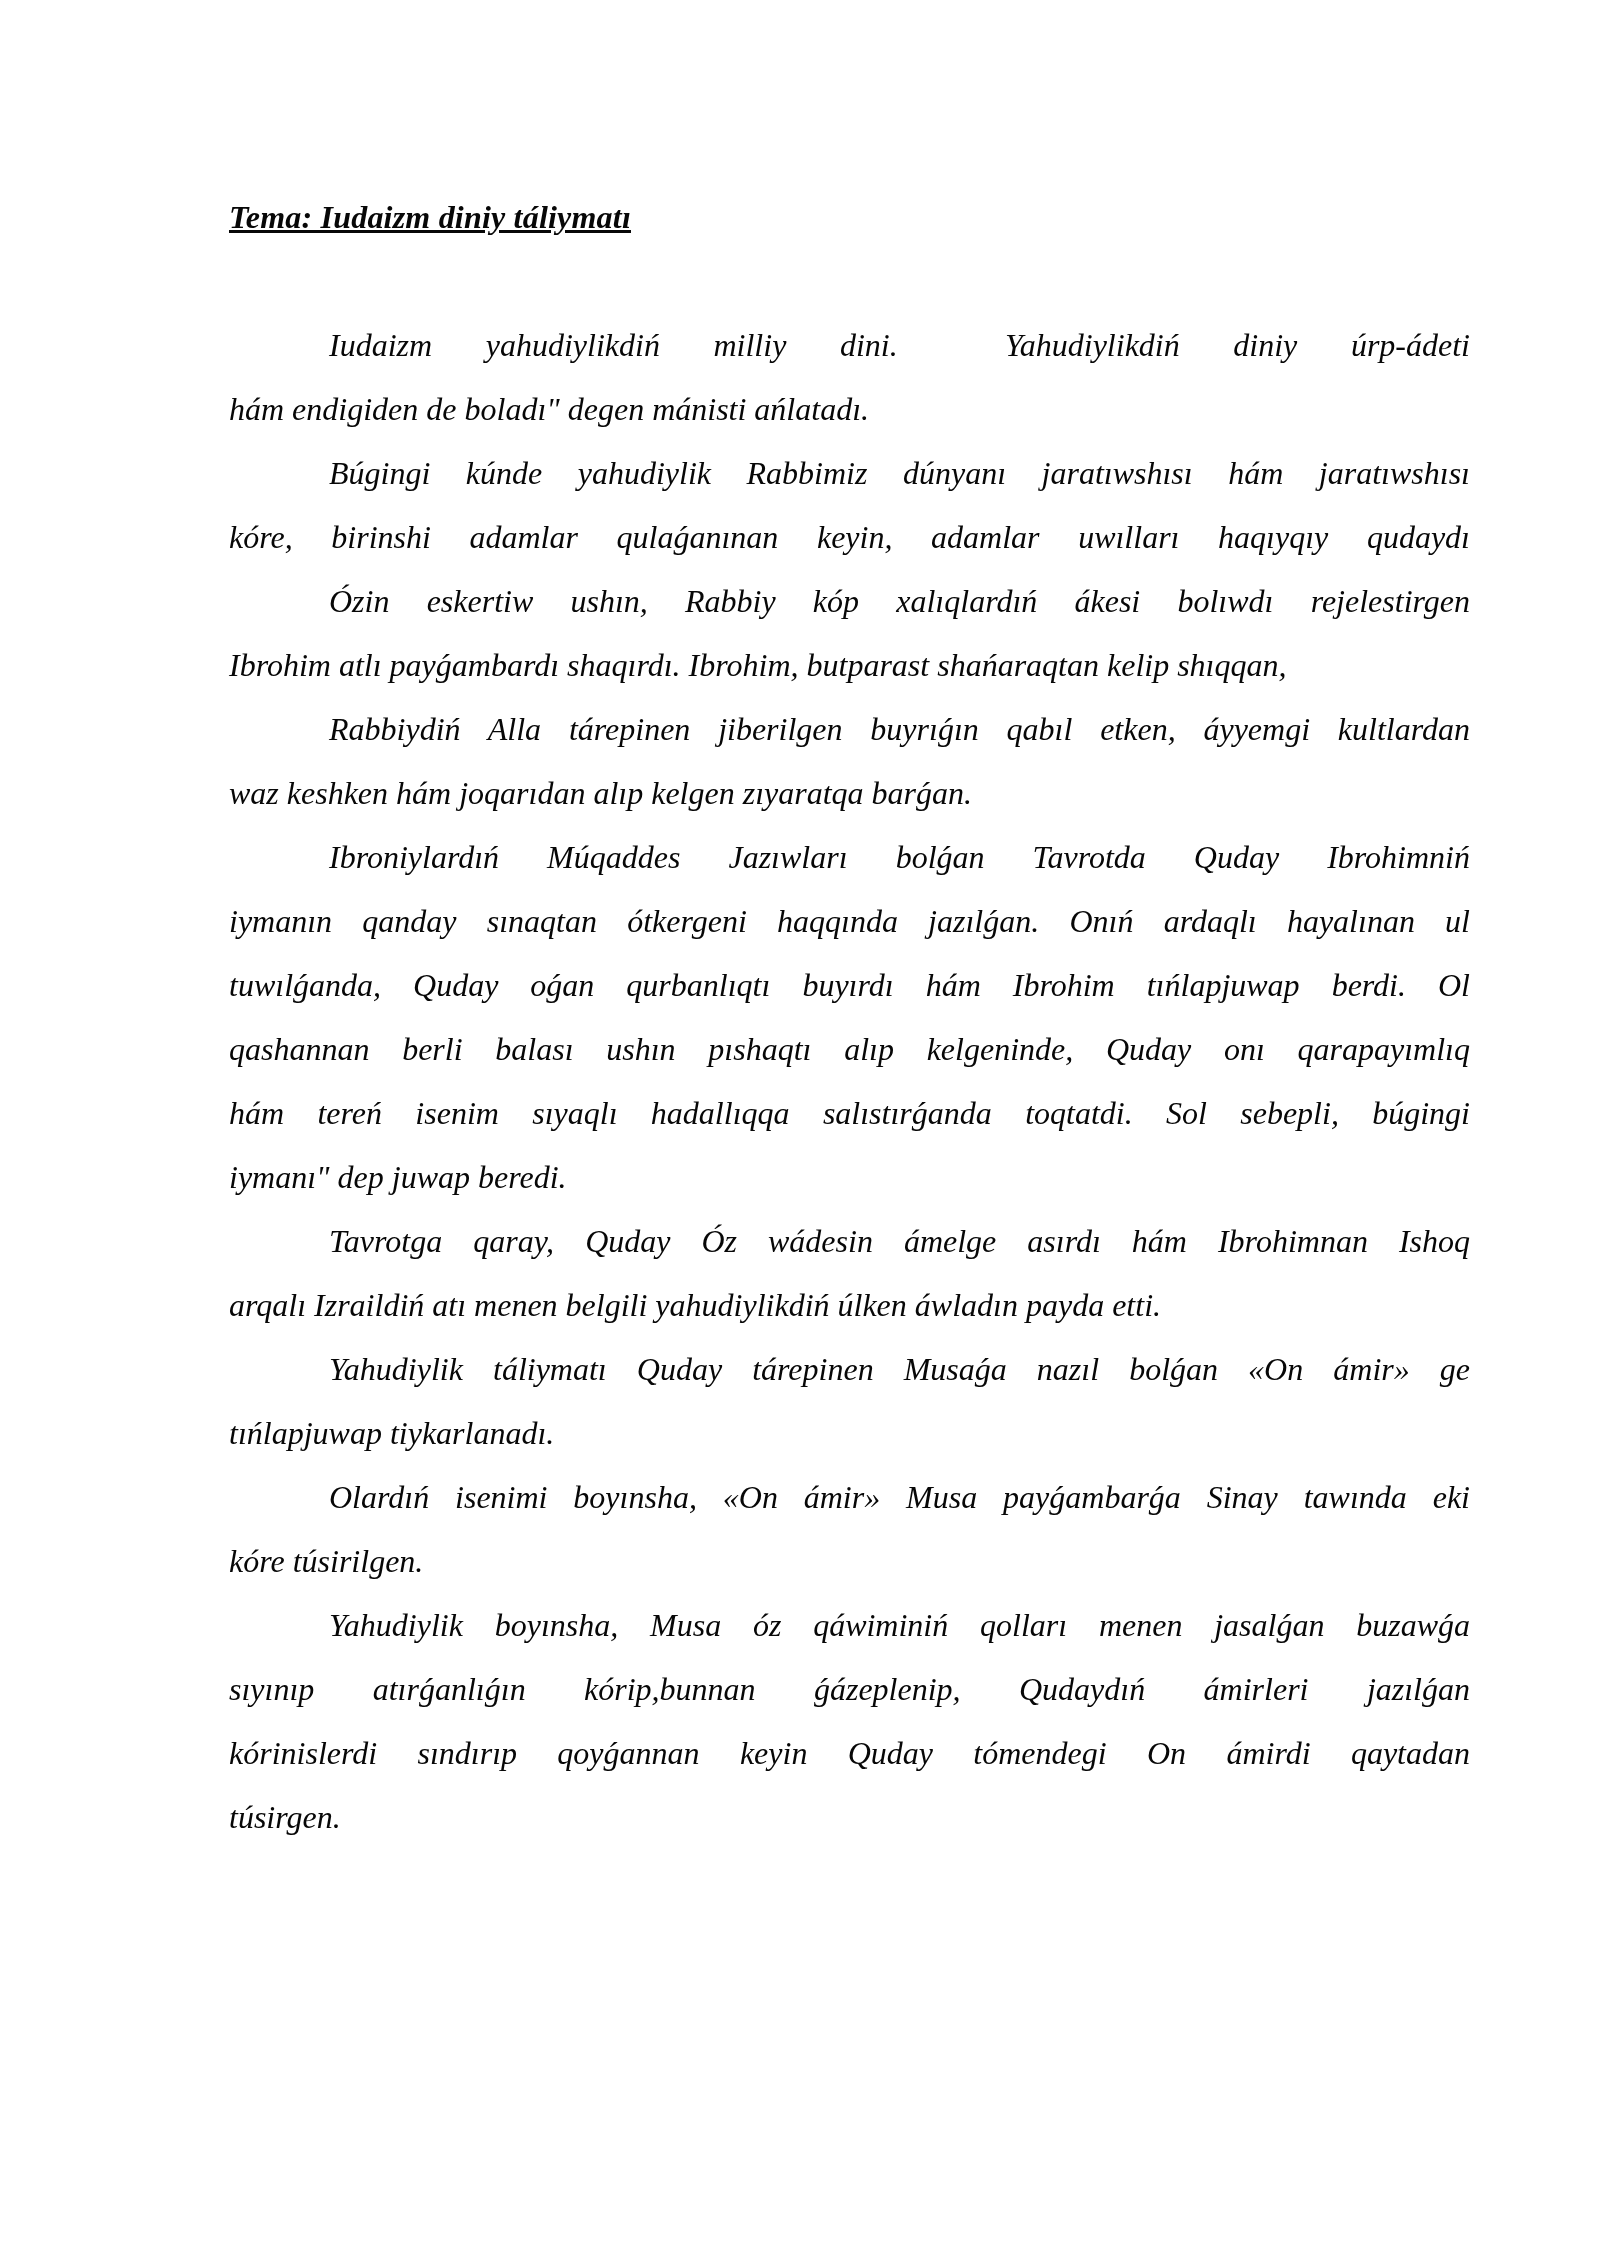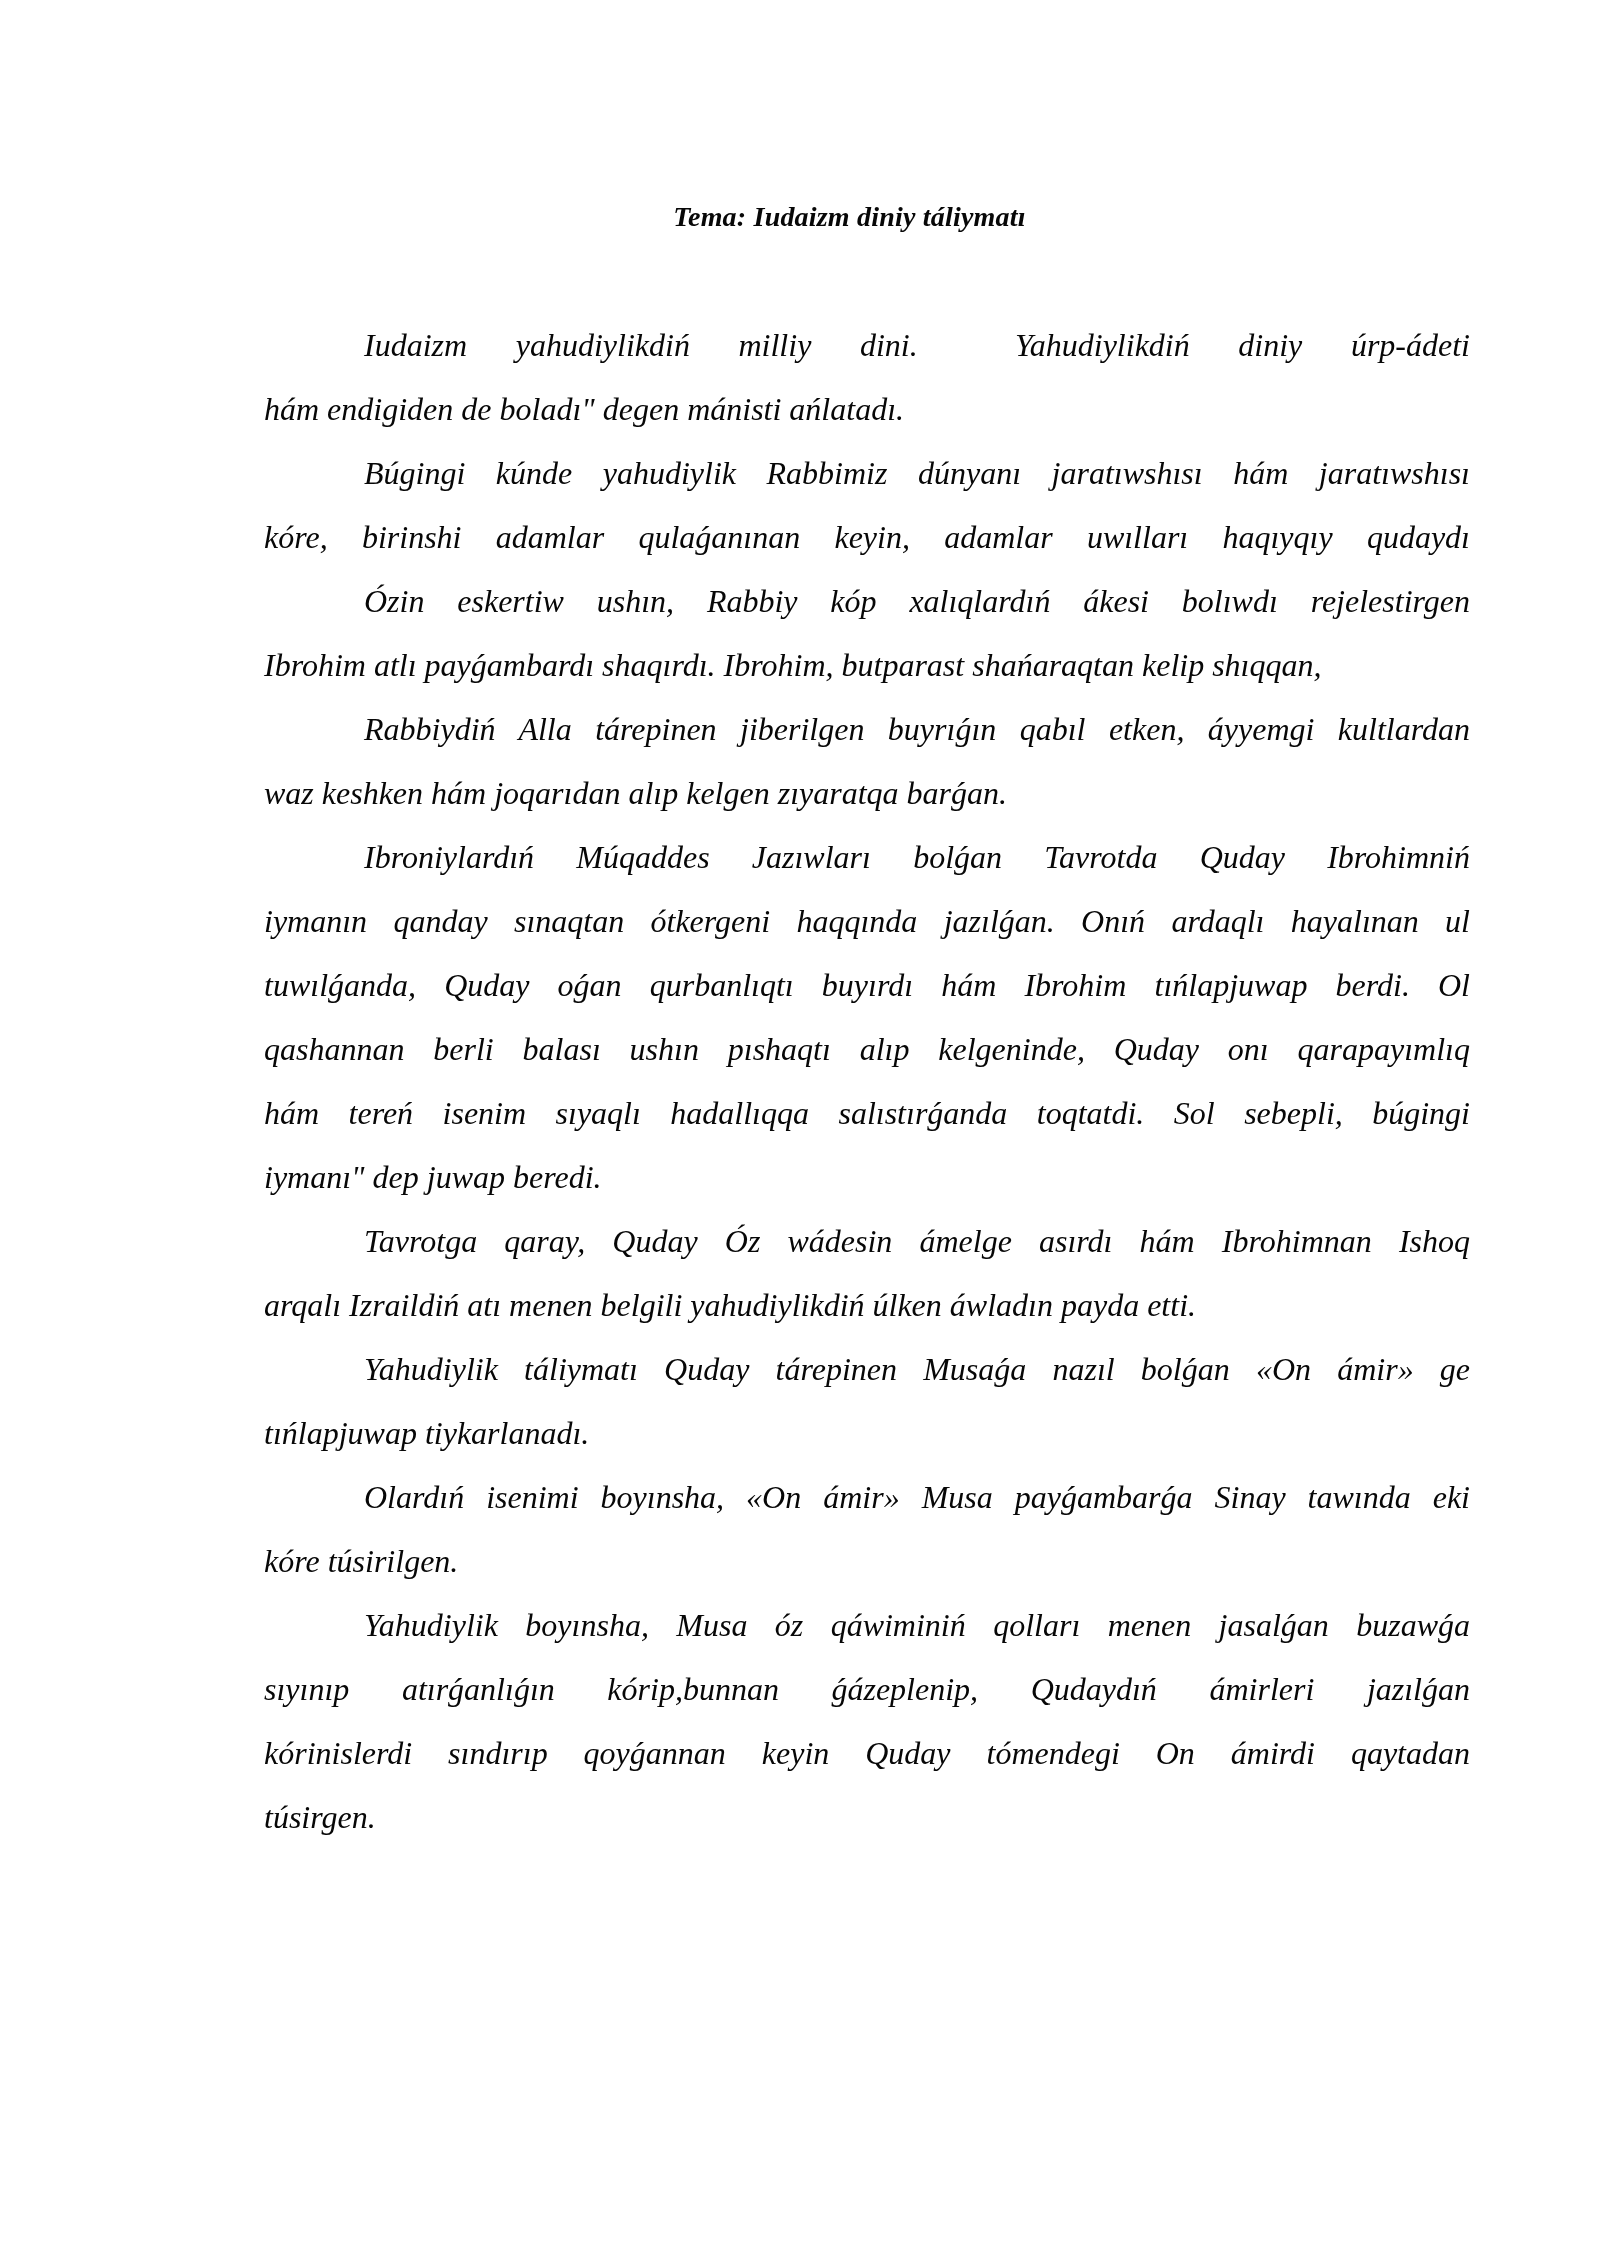--- a/index.html
+++ b/index.html
@@ -14,31 +14,30 @@
     box-sizing: border-box;
     padding: 185px 130px 0 229px;
     background: #ffffff;
     overflow: hidden;
     font-family: "Liberation Serif", "DejaVu Serif", serif;
     font-style: italic;
     color: #070707;
   }
   .doc-title {
     margin: 0 0 64px 0;
-    text-align: center;
     font-weight: bold;
     font-style: italic;
-    font-size: 28px;
+    font-size: 32px;
     line-height: 64px;
     letter-spacing: 0.2px;
+    text-decoration: underline;
   }
   .doc-body {
     font-size: 32px;
     line-height: 64px;
-    margin-left: 35px;
   }
   .para {
     margin: 0;
     padding: 0;
   }
   .line {
     display: block;
     text-align: justify;
     text-align-last: justify;
     white-space: normal;

